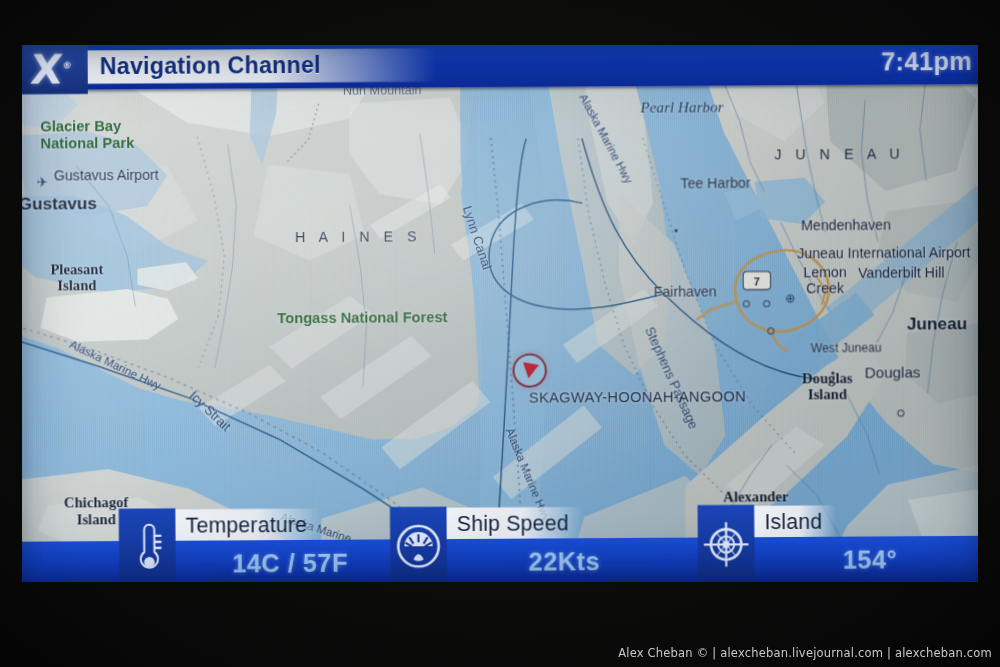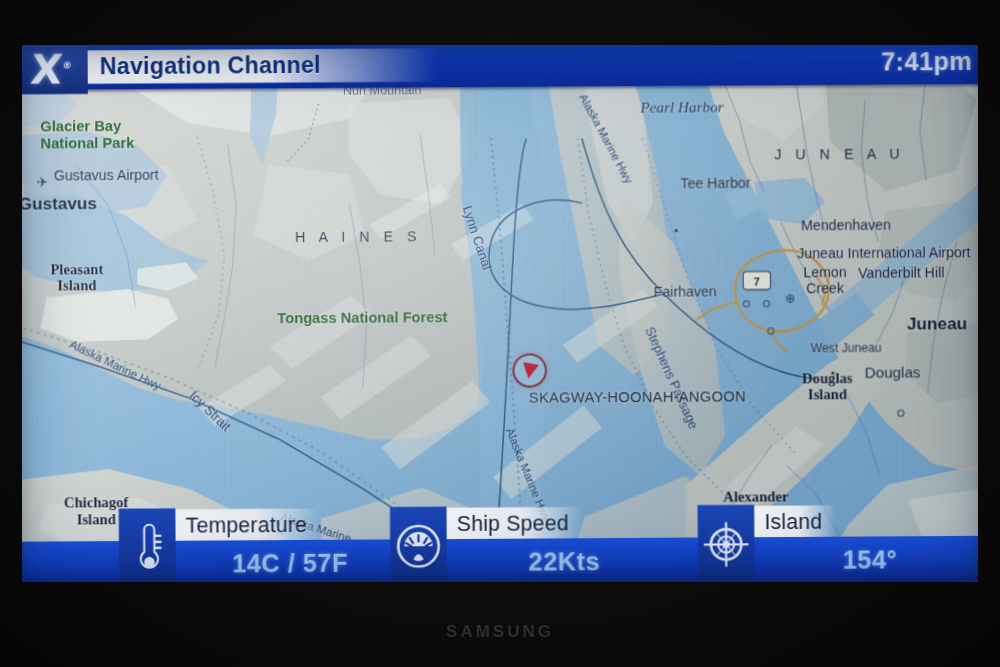--- a/index.html
+++ b/index.html
@@ -427,14 +427,14 @@
       </div>
       <div class="val">
         <span>154°</span>
       </div>
     </div>
 
     <div class="vig"></div>
    </div>
   </div>
 
-  <div class="samsung-logo">SAMSUNG</div>
+  <div class="watermark">Alex Cheban © | alexcheban.livejournal.com | alexcheban.com</div>
 </div>
 
 </body></html>

